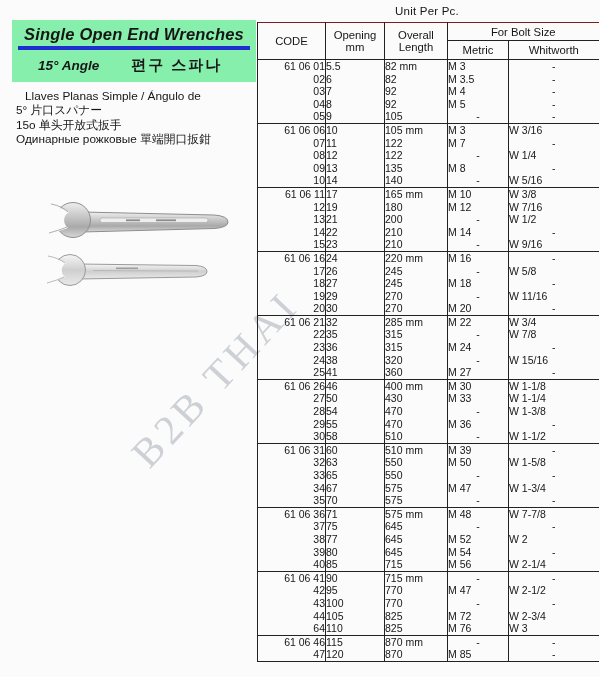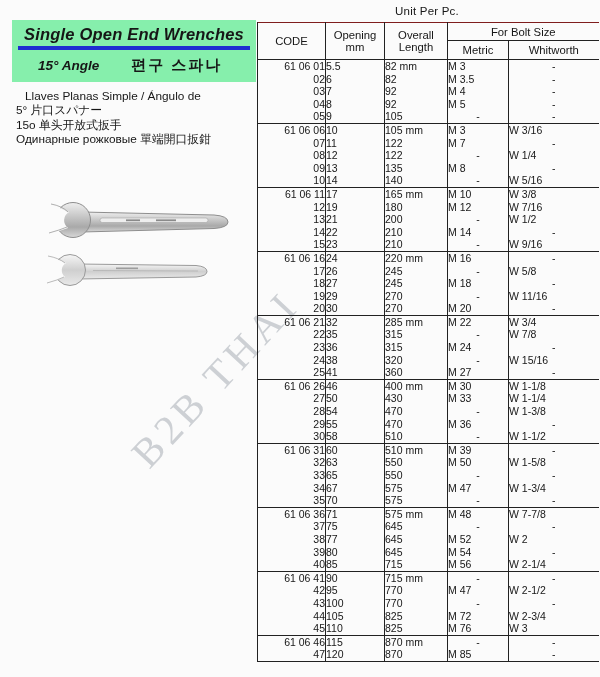--- a/index.html
+++ b/index.html
@@ -479,21 +479,21 @@
           <td class="c-whi dash">-</td>
         </tr>
         <tr>
           <td class="c-code">44</td>
           <td class="c-open">105</td>
           <td class="c-len">825</td>
           <td class="c-met">M 72</td>
           <td class="c-whi">W 2-3/4</td>
         </tr>
         <tr>
-          <td class="c-code">45</td>
+          <td class="c-code">64</td>
           <td class="c-open">110</td>
           <td class="c-len">825</td>
           <td class="c-met">M 76</td>
           <td class="c-whi">W 3</td>
         </tr>
       </tbody>
       <tbody>
         <tr>
           <td class="c-code">61 06 46</td>
           <td class="c-open">115</td>

